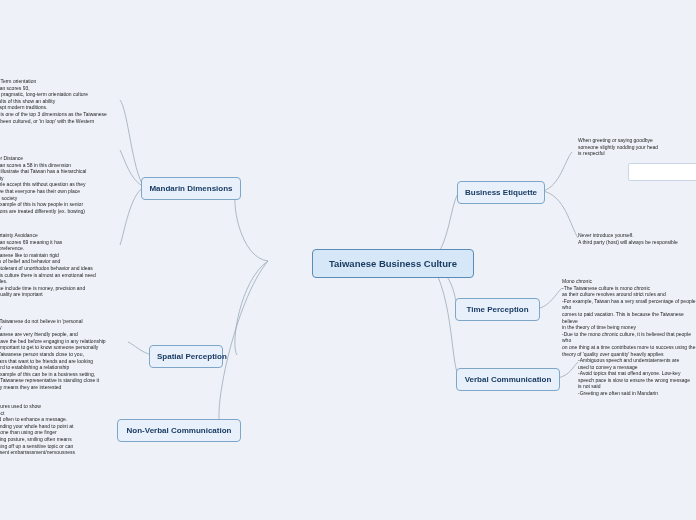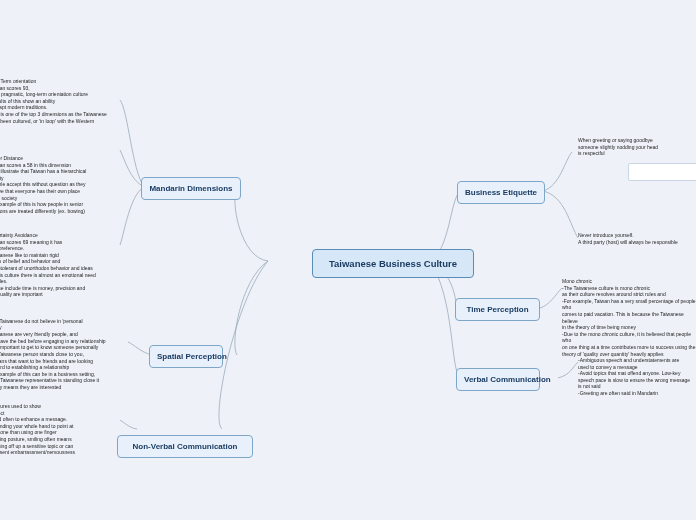--- a/index.html
+++ b/index.html
@@ -94,27 +94,27 @@
       <path d="M 558 378 C 570 375 572 368 578 362"></path>
     </g>
   </svg>
 
   <div class="node central" style="left:268px; top:249px; width:162px;margin-left:44px;">Taiwanese Business Culture</div>
 
   <div class="node" style="left:141px; top:177px; width:100px;">Mandarin Dimensions</div>
 
   <div class="node" style="left:149px; top:345px; width:74px;">Spatial Perception</div>
 
-  <div class="node" style="left:117px; top:419px; width:136px;margin-top:16px;">Non-Verbal Communication</div>
+  <div class="node" style="left:117px; top:419px; width:124px;">Non-Verbal Communication</div>
 
   <div class="node" style="left:457px; top:181px; width:88px;">Business Etiquette</div>
 
   <div class="node" style="left:455px; top:298px; width:85px;">Time Perception</div>
 
-  <div class="node" style="left:456px; top:368px; width:84px;">Verbal Communication</div>
+  <div class="node" style="left:456px; top:368px; width:104px;">Verbal Communication</div>
 
   <div class="note plain" style="left:-12px; top:78px; width:132px;">Long Term orientation
 -Taiwan scores 93,
 -Very pragmatic, long-term orientation culture
 -Results of this show an ability
 to adapt modern traditions.
 -This is one of the top 3 dimensions as the Taiwanese
 have been cultured, or 'in loop' with the Western</div>
 
   <div class="note plain" style="left:-12px; top:155px; width:135px;">Power Distance

